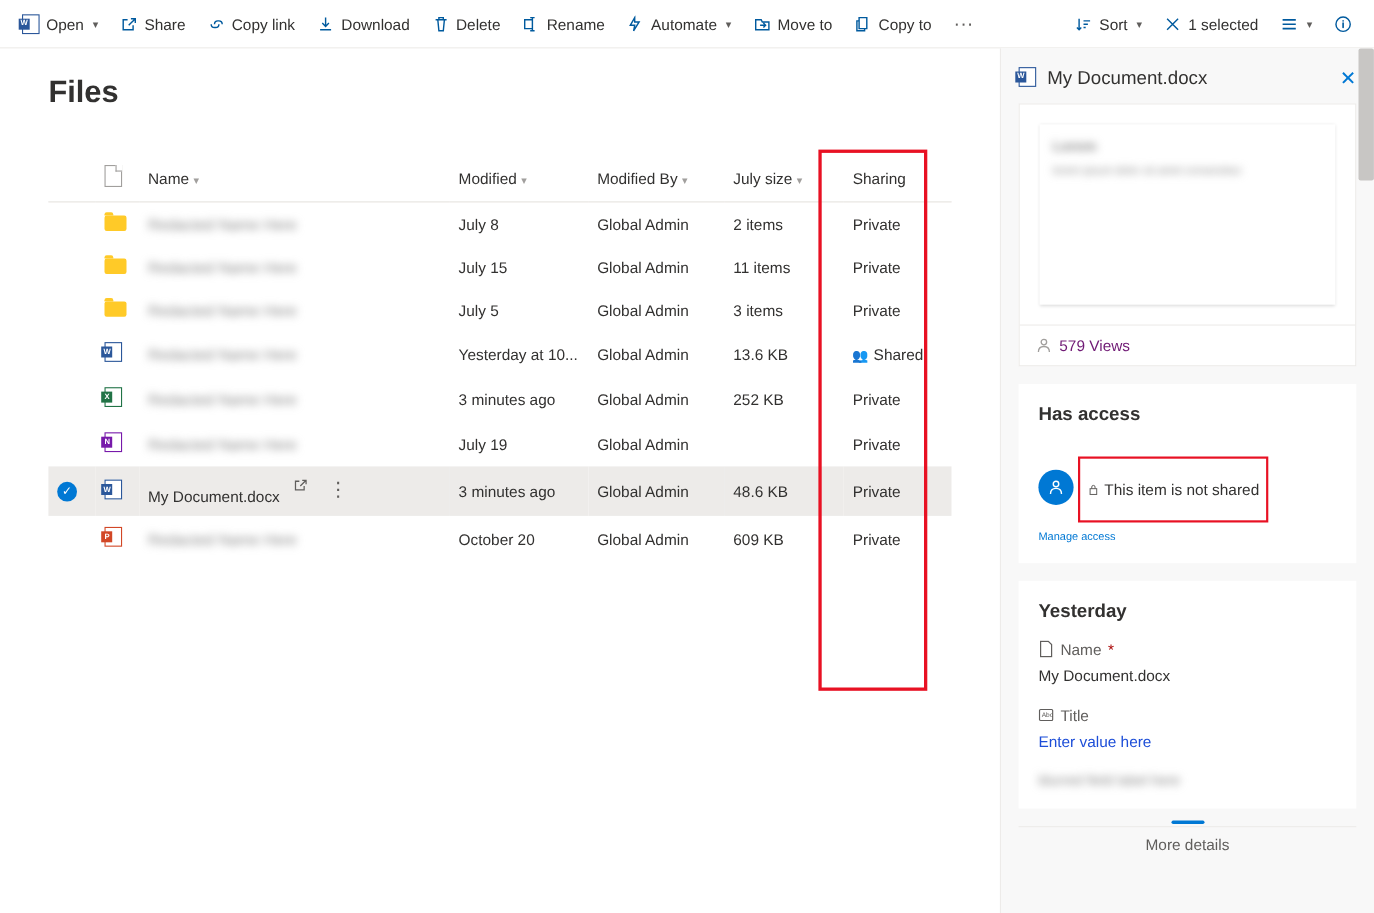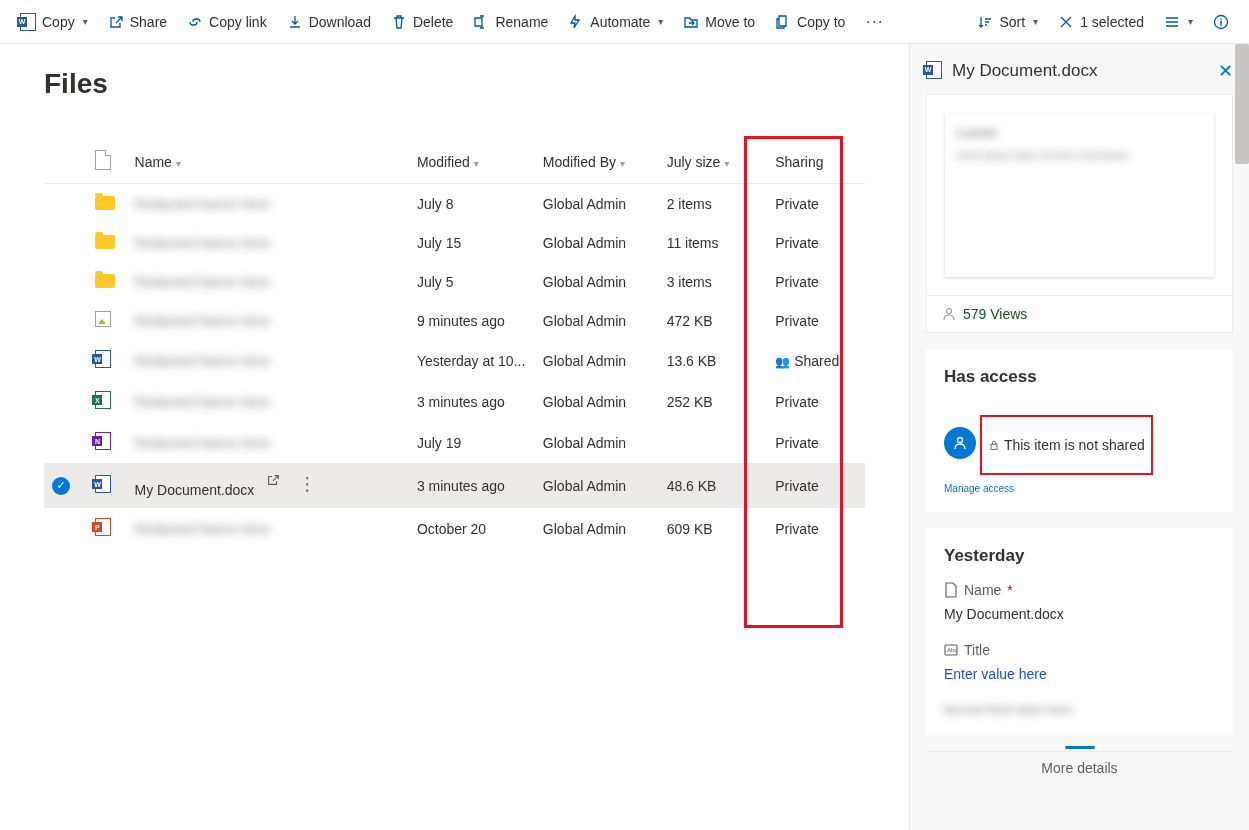--- a/index.html
+++ b/index.html
@@ -55,21 +55,21 @@
 .content-inner { position: relative; }
 
 
 .details-pane { width: 340px; background: #f8f8f8; border-left: 1px solid #edebe9; overflow-y: auto; padding: 16px; }
 .dp-header { display: flex; align-items: center; gap: 10px; margin-bottom: 12px; }
 .dp-title { font-size: 17px; font-weight: 400; flex: 1; }
 .dp-close { cursor: pointer; color: #0078d4; font-size: 18px; }
 .dp-card { background: #fff; border: 1px solid #edebe9; margin-bottom: 16px; }
 .dp-preview { height: 200px; padding: 18px; }
 .dp-preview-inner { width: 100%; height: 100%; background: #fff; box-shadow: 0 1px 3px rgba(0,0,0,0.15); padding: 12px; }
-.dp-views { padding: 10px 14px; display: flex; align-items: center; gap: 6px; border-top: 1px solid #edebe9; color: #14532d; }
+.dp-views { padding: 10px 14px; display: flex; align-items: center; gap: 6px; border-top: 1px solid #edebe9; color: #701a75; }
 .dp-section { background: #fff; padding: 18px; margin-bottom: 16px; }
 .dp-section-title { font-size: 17px; font-weight: 600; margin-bottom: 16px; }
 .access-avatar { width: 32px; height: 32px; border-radius: 50%; background: #0078d4; color: #fff; display: inline-flex; align-items: center; justify-content: center; font-size: 16px; }
 .not-shared { display: inline-flex; align-items: center; gap: 4px; margin-top: 12px; border: 2px solid #e81123; padding: 20px 6px; font-size: 14px; }
 .manage-link { color: #0078d4; cursor: pointer; margin-top: 8px; display: block; font-size: 10px; }
 .prop-field { margin-bottom: 20px; }
 .prop-label { display: flex; align-items: center; gap: 6px; color: #605e5c; font-size: 14px; }
 .prop-label .req { color: #a80000; }
 .prop-value { margin-top: 8px; font-size: 14px; }
 .prop-placeholder { color: #1d4ed8; }
@@ -83,21 +83,21 @@
 .sharing-cell span.share-icon-small { font-size: 12px; margin-right: 4px; }
 </style>
 </head>
 <body>
 
 <div class="toolbar">
   <button class="toolbar-btn">
     <span class="icon">
         <span class="doc-icon"></span>
       </span>
-    <span>Copy</span>
+    <span>Open</span>
     <span class="chevron">▾</span>
   </button>
   <button class="toolbar-btn">
     <span class="icon">
         <svg width="16" height="16" viewBox="0 0 16 16">
           <path d="M10 3l4 0 0 4 M14 3 8 9 M12 9v4H3V4h4" fill="none" stroke="#005a9e" stroke-width="1.3"></path>
         </svg>
       </span>
     <span>Share</span>
   </button>
@@ -236,29 +236,20 @@
               <td class="col-check"></td>
               <td class="col-icon"><span class="folder-icon"></span></td>
               <td class="col-name"><span class="blur-text">Redacted Name Here</span></td>
               <td class="col-modified">July 5</td>
               <td class="col-modifiedby">Global Admin</td>
               <td class="col-filesize">3 items</td>
               <td class="col-sharing sharing-cell">Private</td>
             </tr>
             <tr>
               <td class="col-check"></td>
-              <td class="col-icon"><span class="img-icon"></span></td>
-              <td class="col-name"><span class="blur-text">Redacted Name Here</span></td>
-              <td class="col-modified">9 minutes ago</td>
-              <td class="col-modifiedby">Global Admin</td>
-              <td class="col-filesize">472 KB</td>
-              <td class="col-sharing sharing-cell">Private</td>
-            </tr>
-            <tr>
-              <td class="col-check"></td>
               <td class="col-icon"><span class="doc-icon"></span></td>
               <td class="col-name"><span class="blur-text">Redacted Name Here</span></td>
               <td class="col-modified">Yesterday at 10...</td>
               <td class="col-modifiedby">Global Admin</td>
               <td class="col-filesize">13.6 KB</td>
               <td class="col-sharing sharing-cell"><span class="share-icon-small">👥</span>Shared</td>
             </tr>
             <tr>
               <td class="col-check"></td>
               <td class="col-icon"><span class="xls-icon"></span></td>

